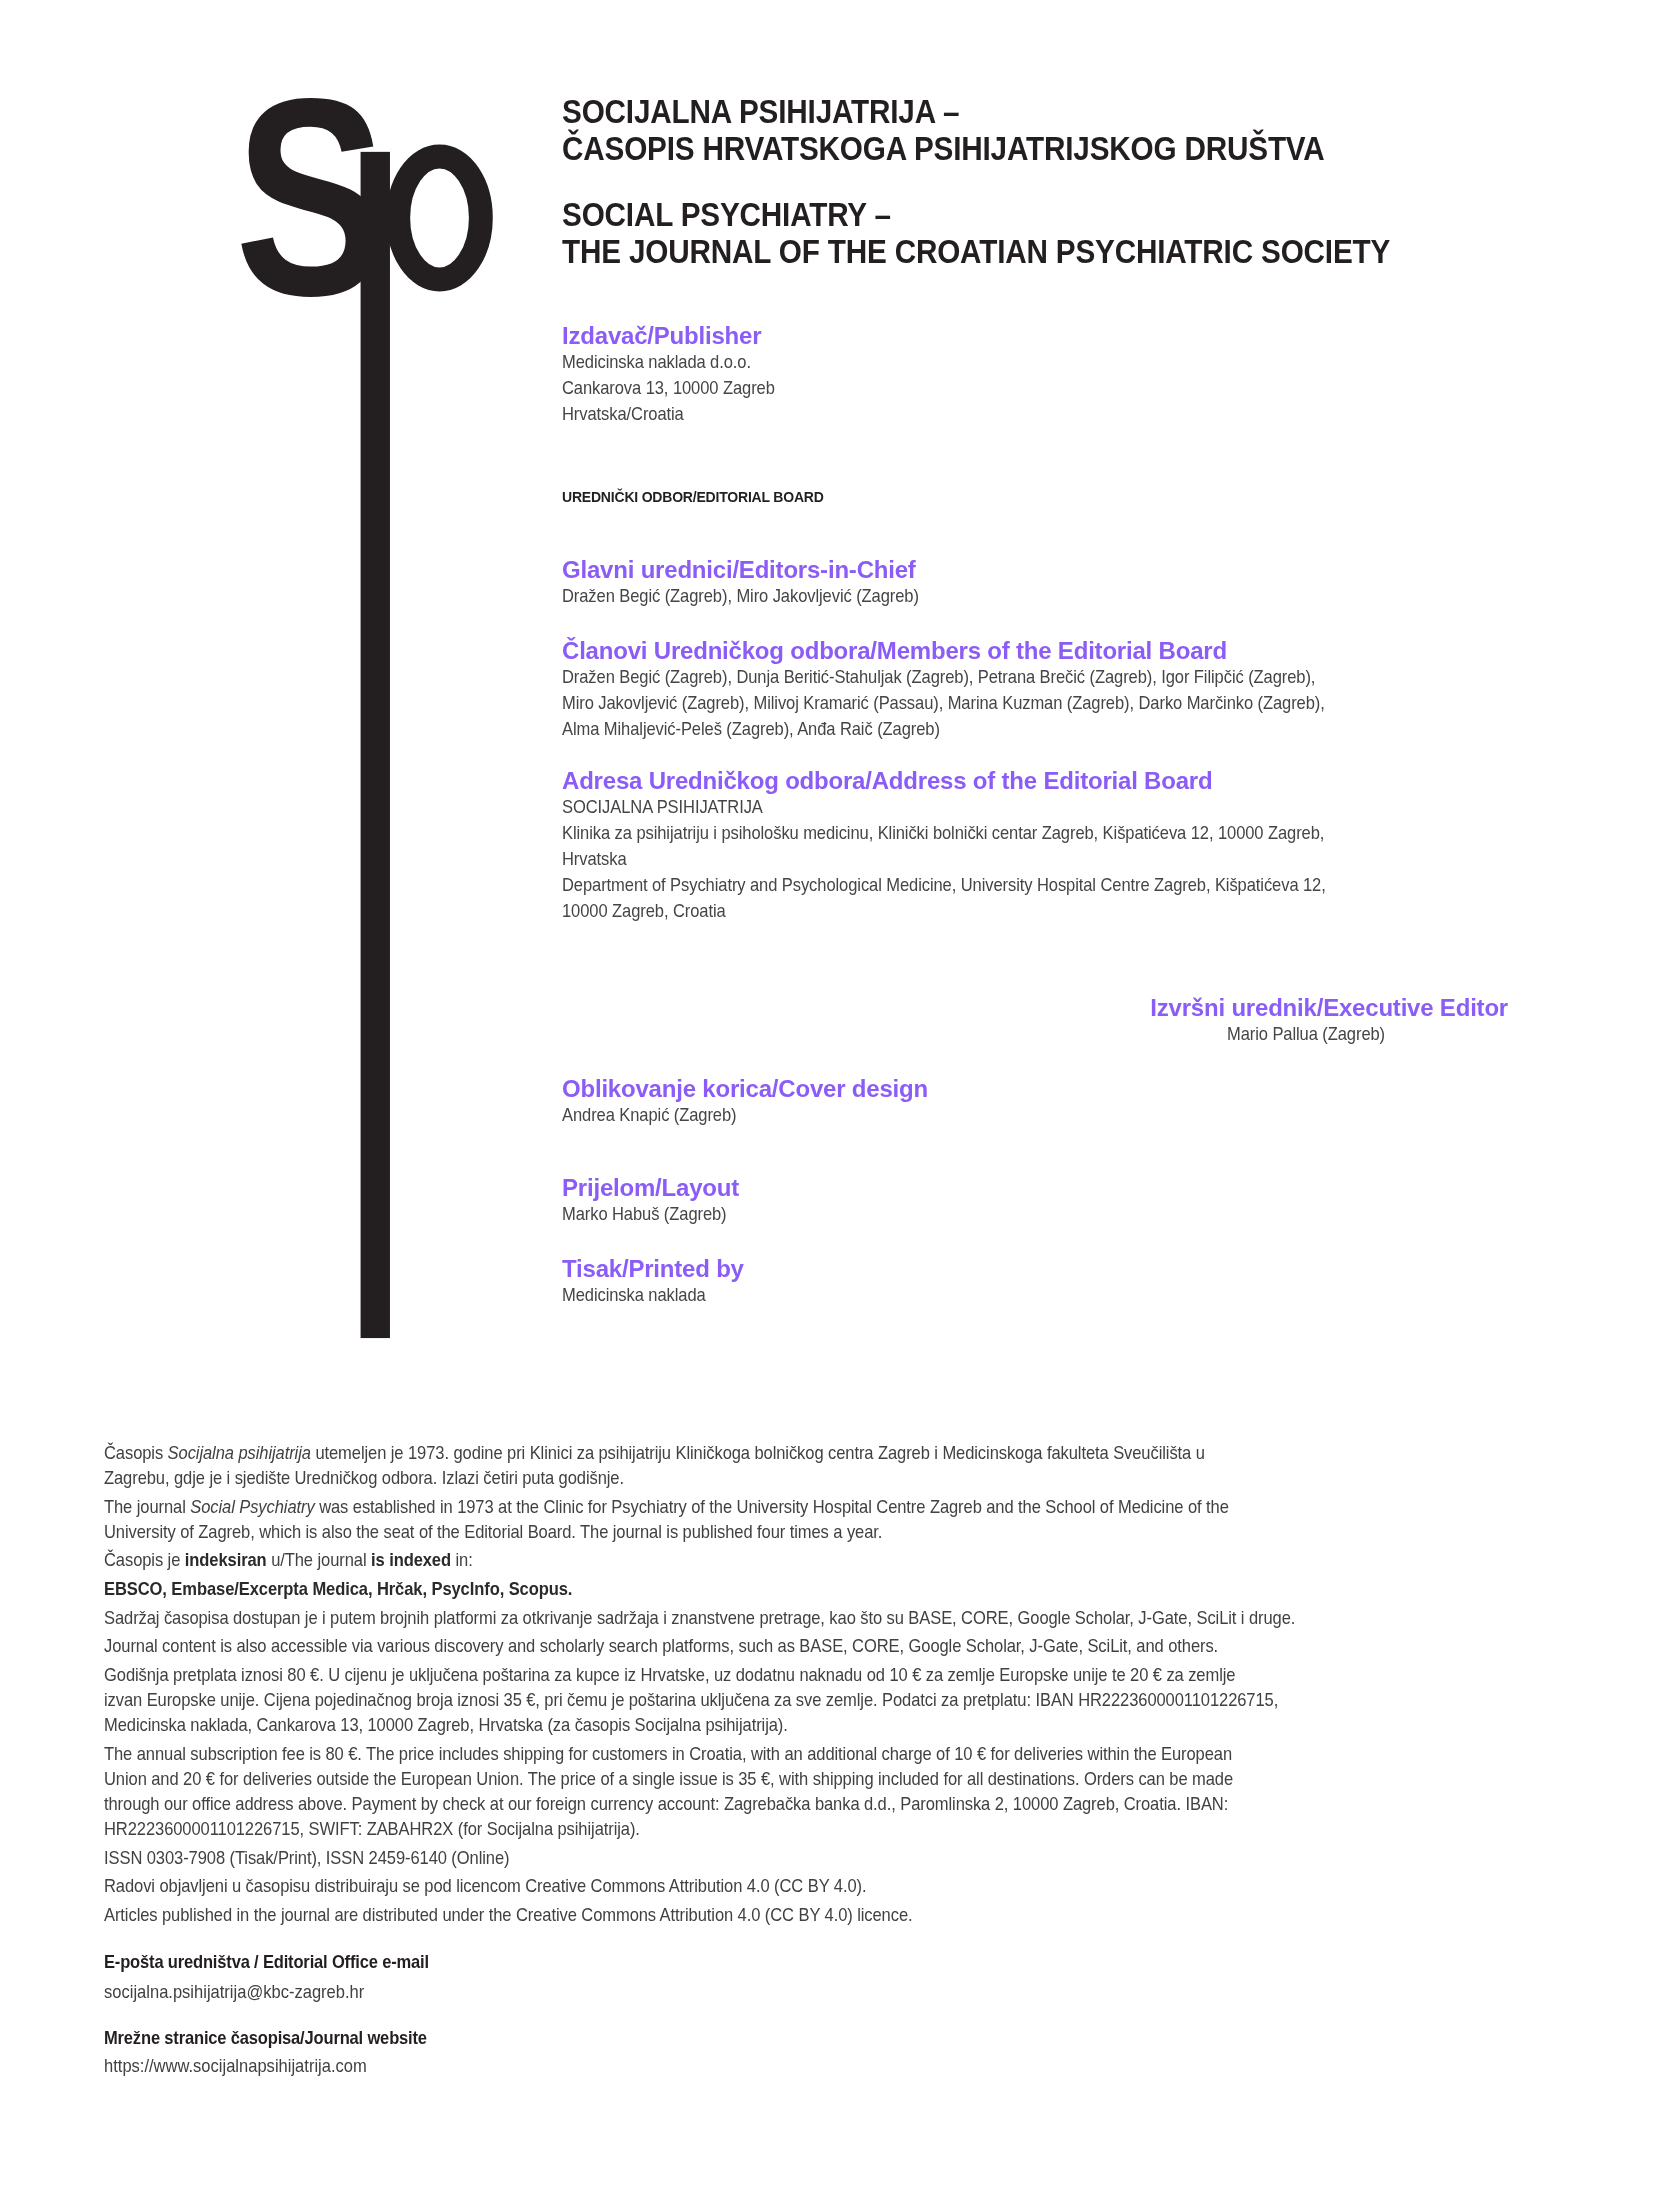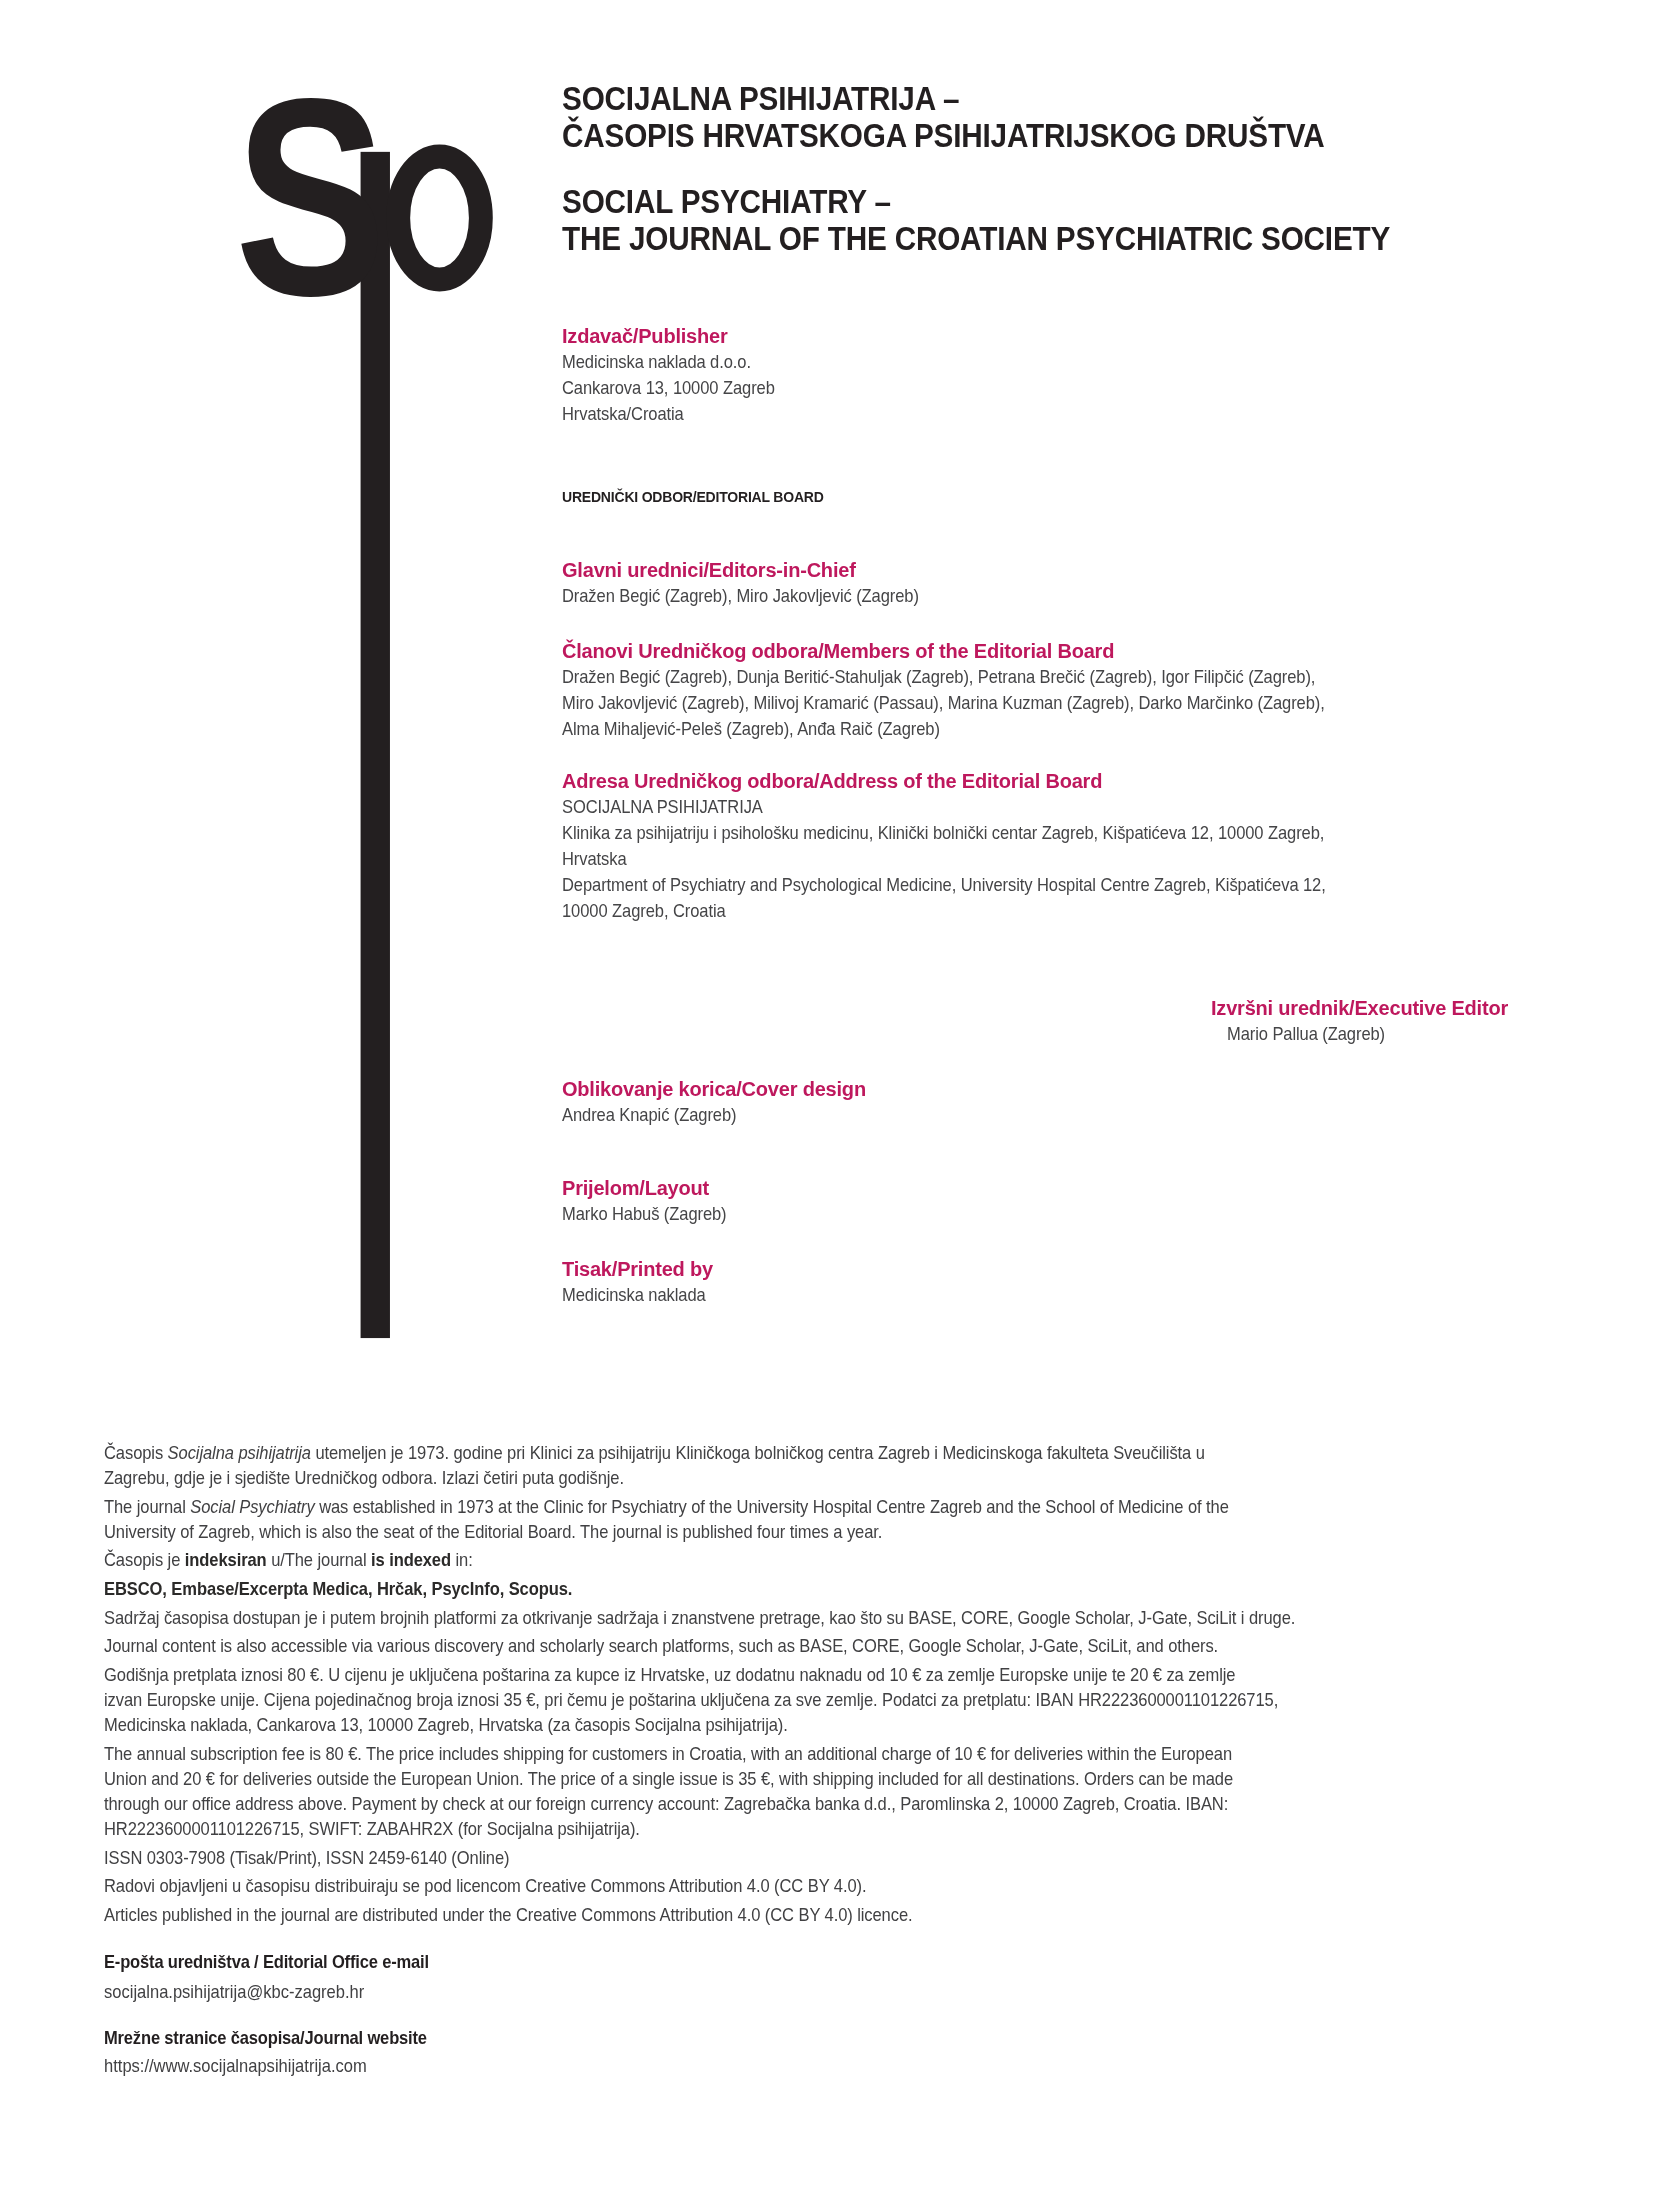--- a/index.html
+++ b/index.html
@@ -3,28 +3,28 @@
 <meta charset="utf-8">
 <style>
   html,body{margin:0;padding:0;background:#ffffff;}
   .page{position:relative;width:1666px;height:2206px;background:#ffffff;overflow:hidden;
         font-family:"Liberation Sans","DejaVu Sans",sans-serif;color:#231f20;}
 
   
   .logo-svg{position:absolute;left:220px;top:83px;}
 
   
-  .titles{position:absolute;left:562px;top:80px;}
+  .titles{position:absolute;left:562px;top:93px;}
   .title-line{font-size:33px;font-weight:bold;line-height:37px;white-space:nowrap;
               letter-spacing:-0.2px;color:#231f20;transform:scaleX(0.9);transform-origin:0 0;}
   .title-en{margin-top:29px;}
 
   
   .masthead{position:absolute;left:562px;top:323px;width:946px;}
-  .m-head{font-size:20px;font-weight:bold;line-height:26px;letter-spacing:-0.2px;color:#be185d;}
+  .m-head{font-size:24px;font-weight:bold;line-height:26px;letter-spacing:-0.2px;color:#8b5cf6;}
   .m-line{font-size:19px;line-height:26px;color:#454547;letter-spacing:-0.1px;white-space:nowrap;}
   .m-board{font-size:14px;font-weight:bold;line-height:26px;letter-spacing:-0.2px;margin-top:57px;}
   .mt28{margin-top:26px;} .mt32{margin-top:29px;} .mt36{margin-top:47px;} .mt60{margin-top:71px;text-align:right;}
   .cx{transform:scaleX(0.87);transform-origin:0 0;}
 
   
   .footer{position:absolute;left:104px;top:1440px;width:1478px;}
   .footer p{margin:0 0 3.7px 0;font-size:19px;line-height:25px;color:#414143;
             letter-spacing:-0.1px;transform:scaleX(0.87);transform-origin:0 0;width:1690px;}
   .footer p b{font-weight:bold;color:#2b2a29;}

